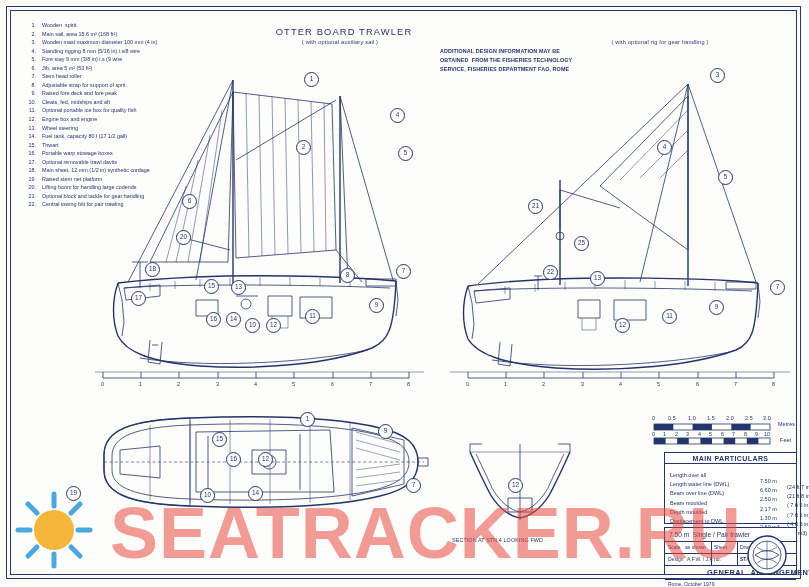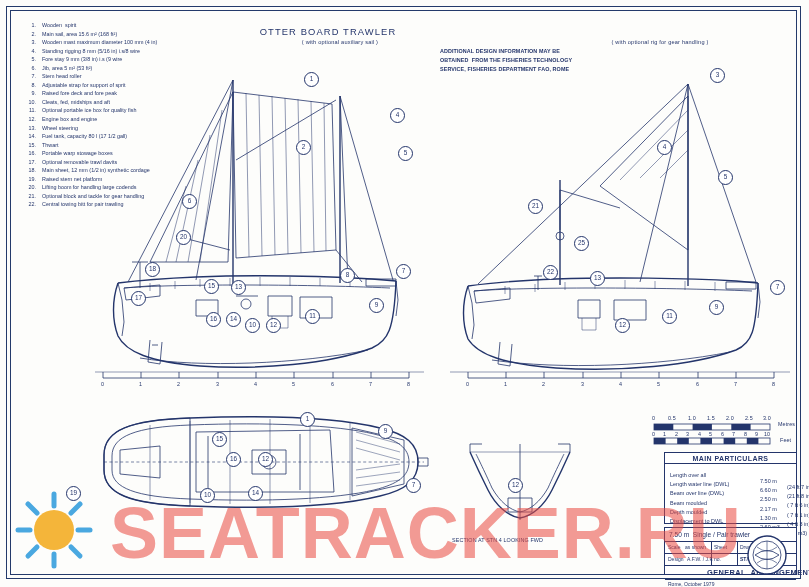--- a/index.html
+++ b/index.html
@@ -80,21 +80,21 @@
     <div class="row"><span class="num">15.</span><span class="lab">Thwart</span></div>
     <div class="row"><span class="num">16.</span><span class="lab">Portable warp stowage boxes</span></div>
     <div class="row"><span class="num">17.</span><span class="lab">Optional removable trawl davits</span></div>
     <div class="row"><span class="num">18.</span><span class="lab">Main sheet, 12 mm (1/2 in) synthetic cordage</span></div>
     <div class="row"><span class="num">19.</span><span class="lab">Raised stern net platform</span></div>
     <div class="row"><span class="num">20.</span><span class="lab">Lifting boom for handling large codends</span></div>
     <div class="row"><span class="num">21.</span><span class="lab">Optional block and tackle for gear handling</span></div>
     <div class="row"><span class="num">22.</span><span class="lab">Central towing bitt for pair trawling</span></div>
   </div>
 
-  <div class="txt hdr" style="left:218px;top:26px;width:220px;">OTTER BOARD TRAWLER</div>
+  <div class="txt hdr" style="left:234px;top:26px;width:220px;">OTTER BOARD TRAWLER</div>
   <div class="txt sub" style="left:230px;top:39px;width:220px;">( with optional auxiliary sail )</div>
   <div class="txt sub" style="left:560px;top:39px;width:200px;">( with optional rig for gear handling )</div>
 
   <div class="txt t6 bold" style="left:440px;top:48px;">ADDITIONAL DESIGN INFORMATION MAY BE</div>
   <div class="txt t6 bold" style="left:440px;top:57px;">OBTAINED  FROM THE FISHERIES TECHNOLOGY</div>
   <div class="txt t6 bold" style="left:440px;top:66px;">SERVICE, FISHERIES DEPARTMENT FAO, ROME</div>
 
   <svg viewBox="0 0 809 587">
 
     <g>

